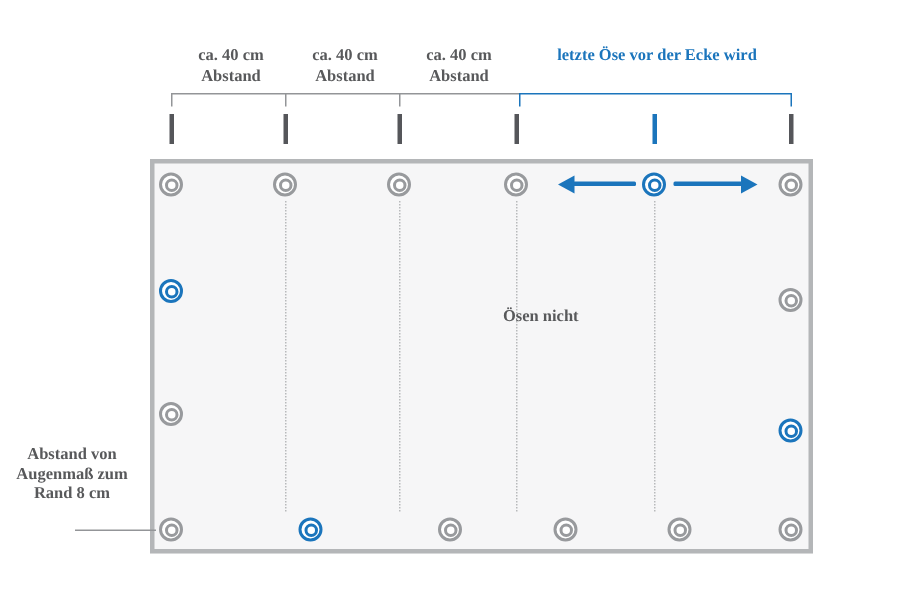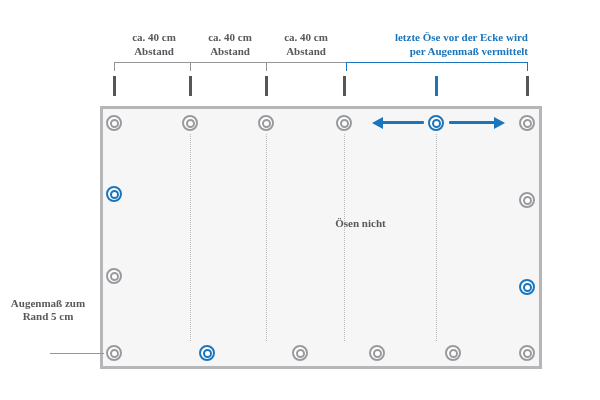--- a/index.html
+++ b/index.html
@@ -22,21 +22,21 @@
   
   .lbl {
     position: absolute;
     font-weight: bold;
     font-size: 11px;
     line-height: 14px;
     text-align: center;
     color: var(--gray-text, #58595b);
     white-space: nowrap;
   }
-  .lbl.blue { color: var(--blue, #1b75bc); text-align: right; }
+  .lbl.blue { color: var(--blue, #1b75bc); }
   .lbl div { white-space: nowrap; }
   
   .eyelet {
     position: absolute;
     width: 16px; height: 16px;
     box-sizing: border-box;
     border: 2px solid var(--eyelet-gray, #989a9d);
     border-radius: 50%;
     background: #ffffff;
     display: flex; align-items: center; justify-content: center;
@@ -164,25 +164,25 @@
     <div>Abstand</div>
   </div>
 
   <div class="lbl" style="left:264px; top:30px; width:84px;">
     <div>ca. 40 cm</div>
     <div>Abstand</div>
   </div>
 
   <div class="lbl blue" style="left:348px; top:30px; width:180px;">
     <div>letzte Öse vor der Ecke wird</div>
-    <div>per Augenmaß vermittelt</div>
   </div>
 
-  <div class="lbl" style="left:288px; top:216px; width:145px; line-height:15px;">
+  <div class="lbl" style="left:288px; top:204px; width:145px; line-height:15px;">
     <div>Ösen nicht</div>
   </div>
 
   <div class="lbl" style="left:2px; top:297px; width:92px; line-height:13px;">
+    <div>Abstand von</div>
     <div>Augenmaß zum</div>
-    <div>Rand 5 cm</div>
+    <div>Rand 8 cm</div>
   </div>
 
 </div>
 
 </body></html>

